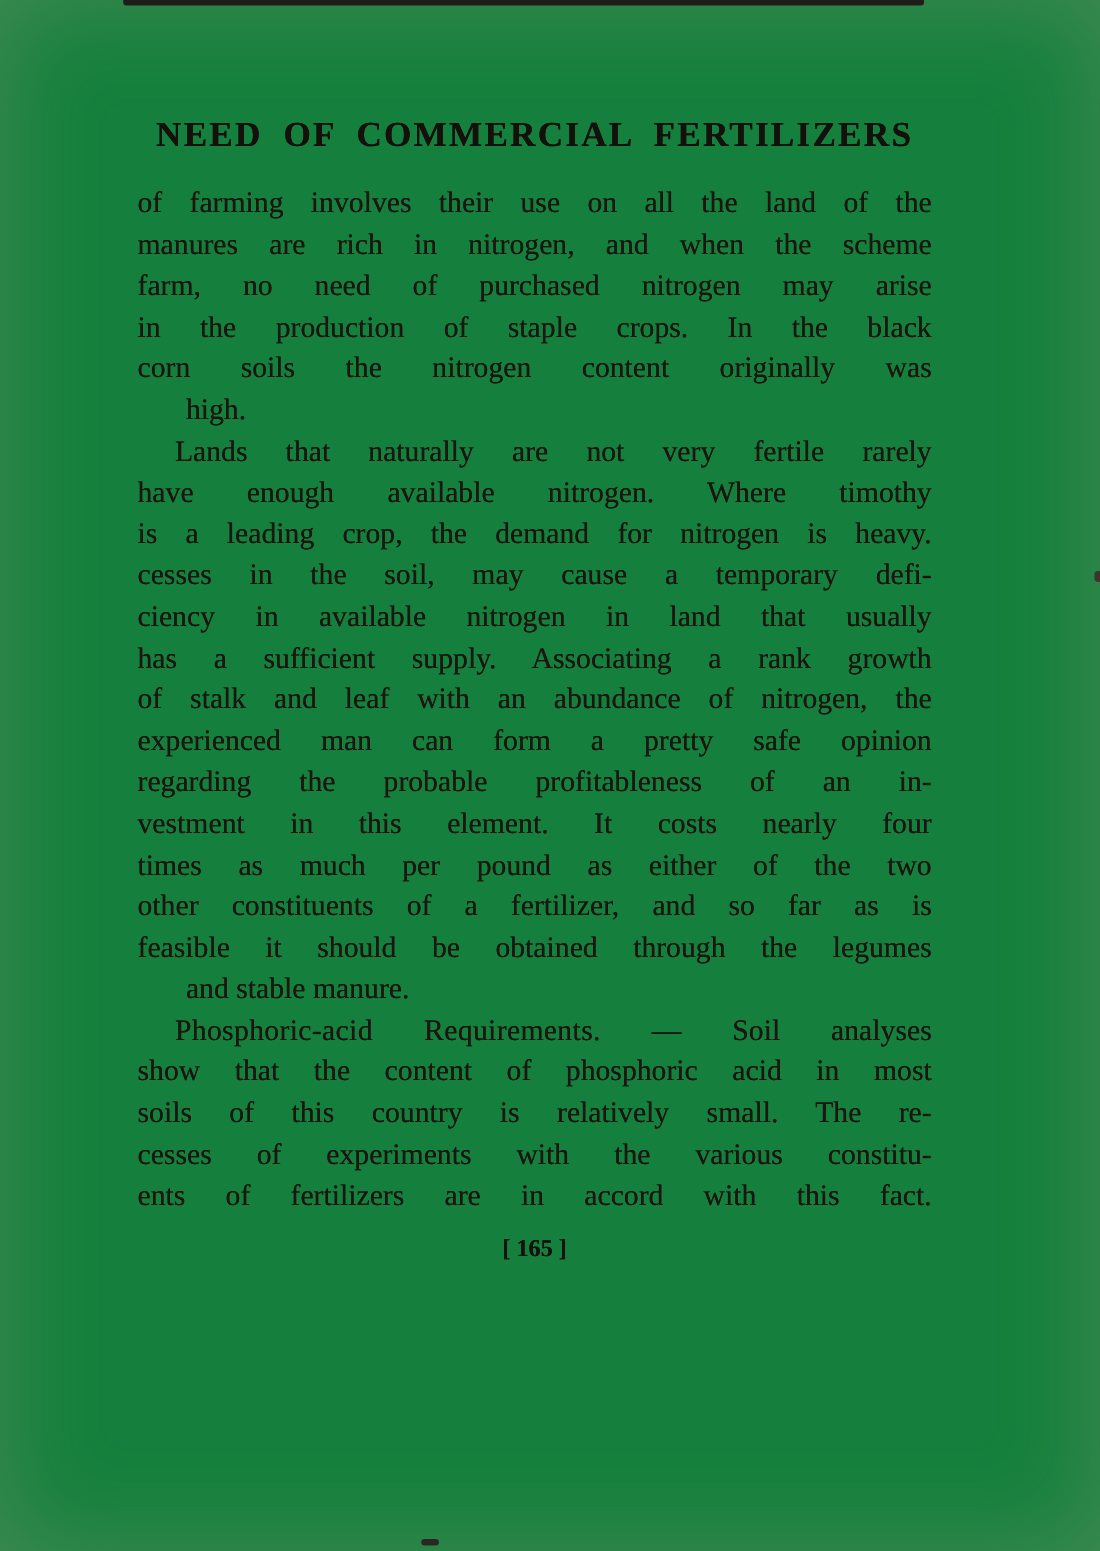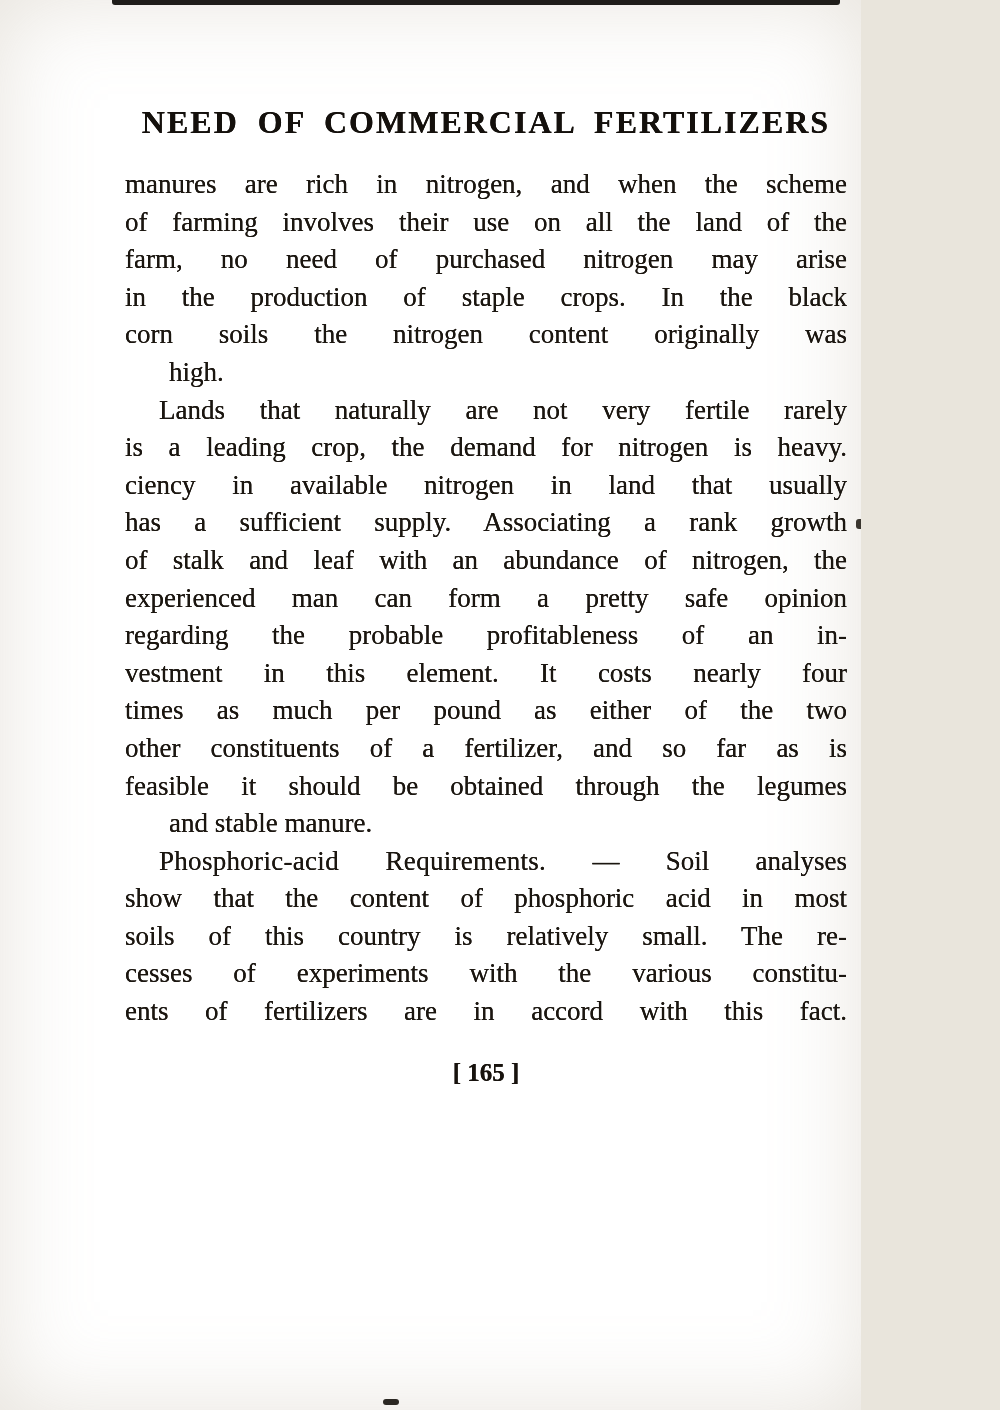--- a/index.html
+++ b/index.html
@@ -2,23 +2,23 @@
 <html><head>
 <meta charset="utf-8">
 <style>
   html, body {
     margin: 0;
     padding: 0;
     background: #e9e5dc;
   }
   .page {
     position: relative;
-    width: 861px;
+    width: 1000px;
     height: 1410px;
-    background: #ffffff;
+    background: #15803d;
     overflow: hidden;
     font-family: "Liberation Serif", serif;
     color: #1d1812;
     box-shadow: inset 0 0 90px rgba(175, 163, 140, 0.30);
   }
   .column {
     position: absolute;
     left: 125px;
     top: 104px;
     width: 722px;
@@ -51,24 +51,24 @@
   }
   .line.lastleft {
     text-align-last: left;
     margin-left: 44px;
   }
   .line b {
     font-weight: 400;
     letter-spacing: 0.3px;
   }
   .page-number {
-    margin-top: 28px;
+    margin-top: 16px;
     text-align: center;
     font-weight: 700;
-    font-size: 25px;
+    font-size: 22px;
     color: #17120d;
     text-shadow: 0 0 0.45px #17120d;
   }
   
   .artifact-top {
     position: absolute;
     top: 0;
     left: 112px;
     width: 728px;
     height: 5px;
@@ -100,30 +100,32 @@
 <div class="page">
   <div class="artifact-top"></div>
   <div class="artifact-right"></div>
   <div class="artifact-bottom"></div>
 
   <div class="column">
     <h1 class="heading">NEED OF COMMERCIAL FERTILIZERS</h1>
 
     <div id="text-block">
         <div class="paragraph">
+          <div class="line">of farming involves their use on all the land of the</div>
           <div class="line">manures are rich in nitrogen, and when the scheme</div>
-          <div class="line">of farming involves their use on all the land of the</div>
           <div class="line">farm, no need of purchased nitrogen may arise</div>
           <div class="line">in the production of staple crops. In the black</div>
           <div class="line">corn soils the nitrogen content originally was</div>
           <div class="line lastleft">high.</div>
         </div>
         <div class="paragraph">
           <div class="line indent">Lands that naturally are not very fertile rarely</div>
+          <div class="line">have enough available nitrogen. Where timothy</div>
           <div class="line">is a leading crop, the demand for nitrogen is heavy.</div>
+          <div class="line">cesses in the soil, may cause a temporary defi-</div>
           <div class="line">ciency in available nitrogen in land that usually</div>
           <div class="line">has a sufficient supply. Associating a rank growth</div>
           <div class="line">of stalk and leaf with an abundance of nitrogen, the</div>
           <div class="line">experienced man can form a pretty safe opinion</div>
           <div class="line">regarding the probable profitableness of an in-</div>
           <div class="line">vestment in this element. It costs nearly four</div>
           <div class="line">times as much per pound as either of the two</div>
           <div class="line">other constituents of a fertilizer, and so far as is</div>
           <div class="line">feasible it should be obtained through the legumes</div>
           <div class="line lastleft">and stable manure.</div>

